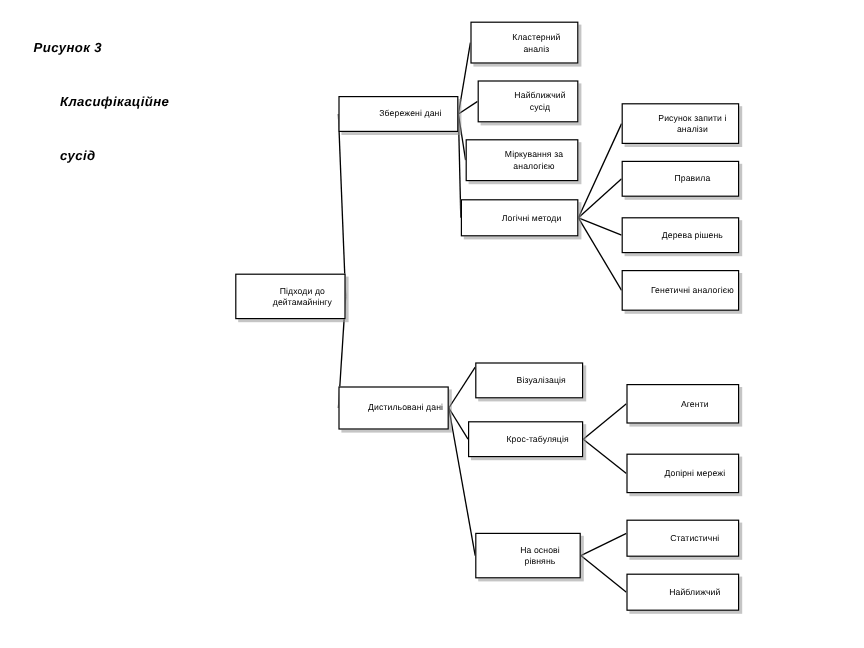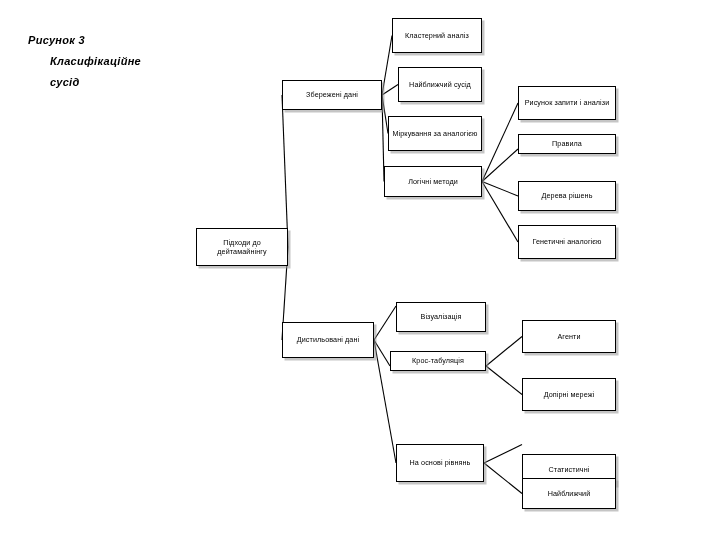--- a/index.html
+++ b/index.html
@@ -26,21 +26,21 @@
   .title-line {
     font-family: "Liberation Sans", sans-serif;
     font-style: italic;
     font-weight: bold;
     font-size: 11px;
     color: #000000;
     line-height: 21px;
     white-space: nowrap;
     letter-spacing: 0.3px;
   }
-  .title-line.indent { padding-left: 22px; }
+  .title-line.indent { padding-left: 22px; margin-top: 24px; }
 
   
   #connectors {
     position: absolute;
     left: 0;
     top: 0;
     width: 720px;
     height: 540px;
   }
 
@@ -56,21 +56,21 @@
     text-align: center;
     color: #000000;
     font-family: "Liberation Sans", sans-serif;
     font-size: 7.2px;
     line-height: 9.4px;
     letter-spacing: 0.1px;
     padding: 2px 3px;
     box-shadow: 2.5px 2.5px 0 0 rgba(150,150,150,0.55);
     z-index: 3;
   }
-  .node .label { display: block; }
+  .node .label { display: block; margin-left: 20px; }
 </style>
 </head>
 <body>
 
 <div id="page">
 
   <div id="title-block">
     <div class="title-line">Рисунок 3</div>
     <div class="title-line indent">Класифікаційне</div>
     <div class="title-line indent">сусід</div>
@@ -114,45 +114,45 @@
       </div>
       <div class="node" style="left: 388px; top: 116px; width: 94px; height: 35px;">
         <span class="label">Міркування за аналогією</span>
       </div>
       <div class="node" style="left: 384px; top: 166px; width: 98px; height: 31px;">
         <span class="label">Логічні методи</span>
       </div>
       <div class="node" style="left: 396px; top: 302px; width: 90px; height: 30px;">
         <span class="label">Візуалізація</span>
       </div>
-      <div class="node" style="left: 390px; top: 351px; width: 96px; height: 20px;">
+      <div class="node" style="left: 390px; top: 351px; width: 96px; height: 30px;">
         <span class="label">Крос-табуляція</span>
       </div>
       <div class="node" style="left: 396px; top: 444px; width: 88px; height: 38px;">
         <span class="label">На основі рівнянь</span>
       </div>
       <div class="node" style="left: 518px; top: 86px; width: 98px; height: 34px;">
         <span class="label">Рисунок запити і аналізи</span>
       </div>
-      <div class="node" style="left: 518px; top: 134px; width: 98px; height: 20px;">
+      <div class="node" style="left: 518px; top: 134px; width: 98px; height: 30px;">
         <span class="label">Правила</span>
       </div>
       <div class="node" style="left: 518px; top: 181px; width: 98px; height: 30px;">
         <span class="label">Дерева рішень</span>
       </div>
       <div class="node" style="left: 518px; top: 225px; width: 98px; height: 34px;">
         <span class="label">Генетичні аналогією</span>
       </div>
       <div class="node" style="left: 522px; top: 320px; width: 94px; height: 33px;">
         <span class="label">Агенти</span>
       </div>
       <div class="node" style="left: 522px; top: 378px; width: 94px; height: 33px;">
         <span class="label">Допірні мережі</span>
       </div>
-      <div class="node" style="left: 522px; top: 454px; width: 94px; height: 31px;">
+      <div class="node" style="left: 522px; top: 433px; width: 94px; height: 31px;">
         <span class="label">Статистичні</span>
       </div>
       <div class="node" style="left: 522px; top: 478px; width: 94px; height: 31px;">
         <span class="label">Найближчий</span>
       </div>
     </div>
 
 </div>
 
 </body></html>

